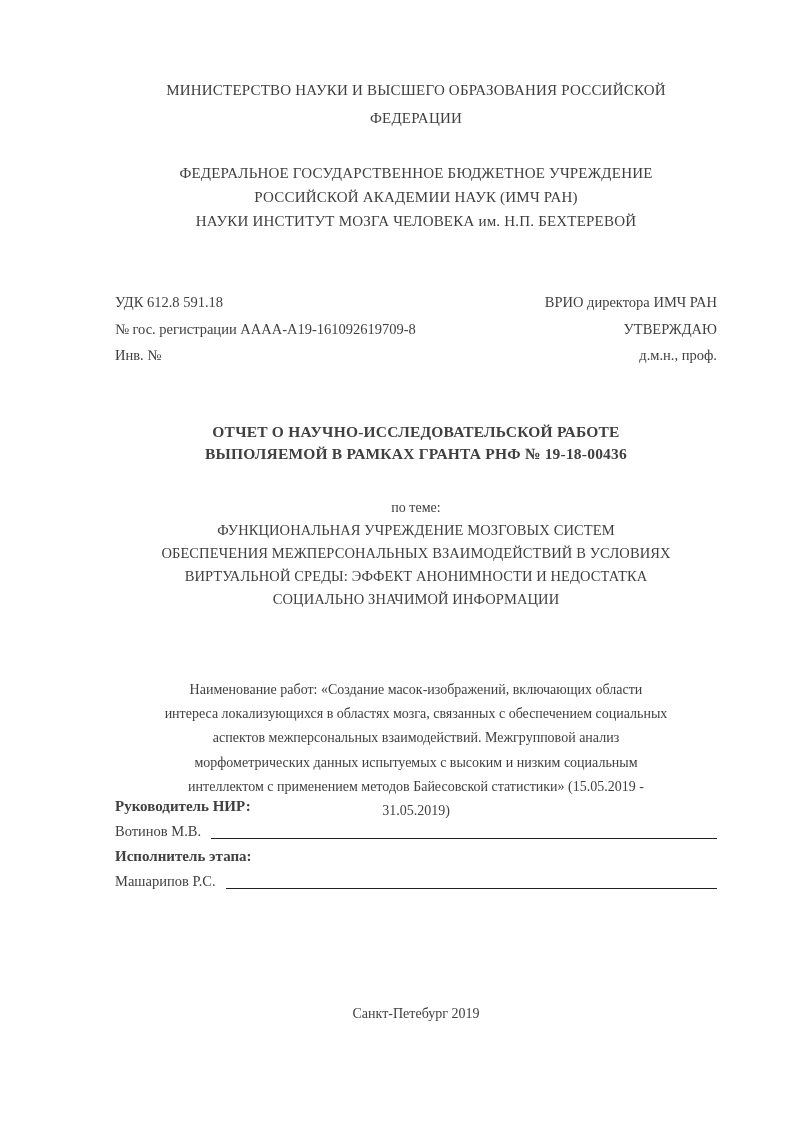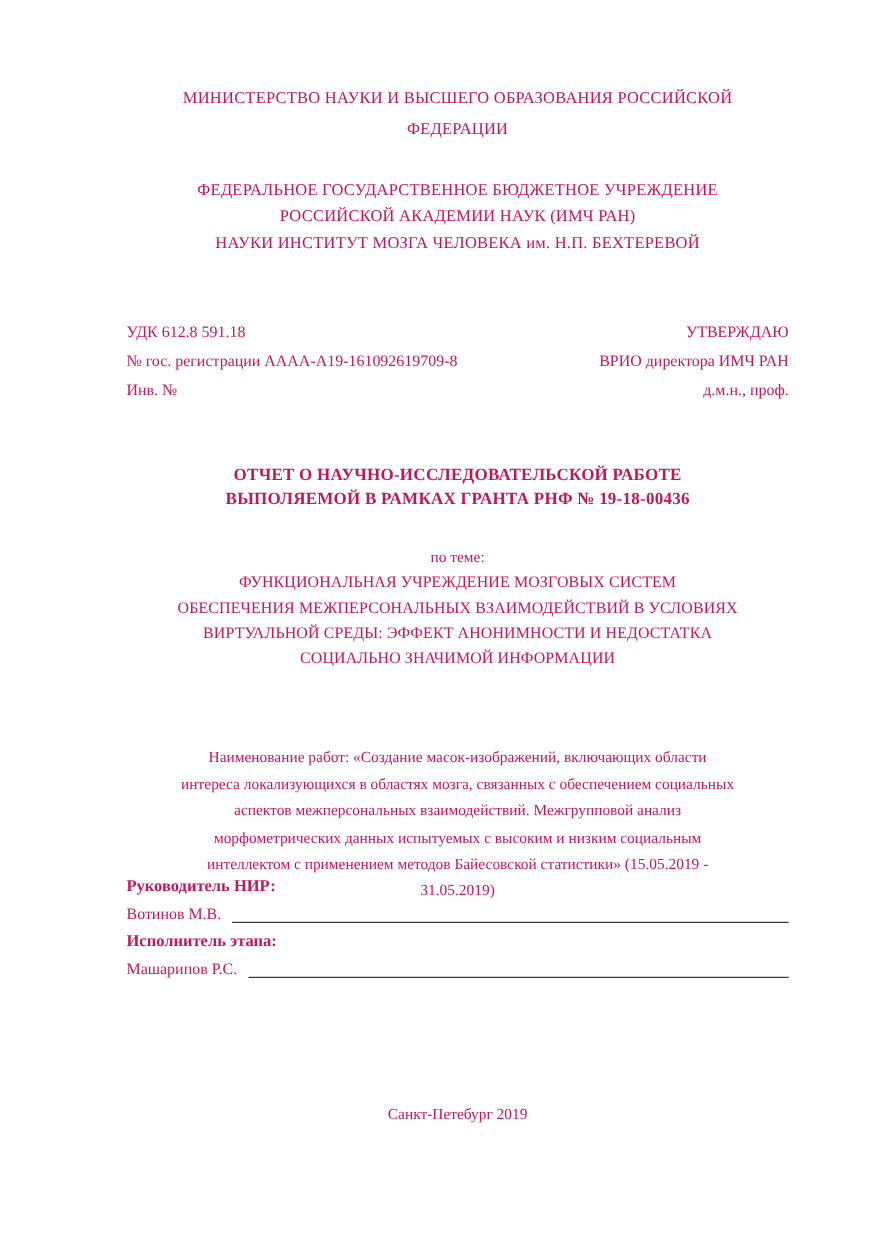--- a/index.html
+++ b/index.html
@@ -6,21 +6,21 @@
     margin: 0;
     padding: 0;
     background: #ffffff;
   }
   .page {
     position: relative;
     width: 794px;
     height: 1123px;
     background: #ffffff;
     font-family: "Liberation Serif", "DejaVu Serif", serif;
-    color: #be185d;
+    color: #404040;
     overflow: hidden;
   }
   .content {
     position: absolute;
     left: 115px;
     width: 602px;
     top: 0;
     height: 100%;
   }
   .block { position: absolute; left: 0; right: 0; }
@@ -78,22 +78,22 @@
       <div>НАУКИ ИНСТИТУТ МОЗГА ЧЕЛОВЕКА им. Н.П. БЕХТЕРЕВОЙ</div>
     </div>
 
     <div class="block reg-approval">
       <div class="reg-col">
         <div>УДК 612.8 591.18</div>
         <div>№ гос. регистрации АААА-А19-161092619709-8</div>
         <div>Инв. №</div>
       </div>
       <div class="approval-col">
+        <div>ВРИО директора ИМЧ РАН</div>
         <div>УТВЕРЖДАЮ</div>
-        <div>ВРИО директора ИМЧ РАН</div>
         <div>д.м.н., проф.</div>
       </div>
     </div>
 
     <div class="block center report-title">
       <div>ОТЧЕТ О НАУЧНО-ИССЛЕДОВАТЕЛЬСКОЙ РАБОТЕ</div>
       <div>ВЫПОЛЯЕМОЙ В РАМКАХ ГРАНТА РНФ № 19-18-00436</div>
     </div>
 
     <div class="block center topic">

